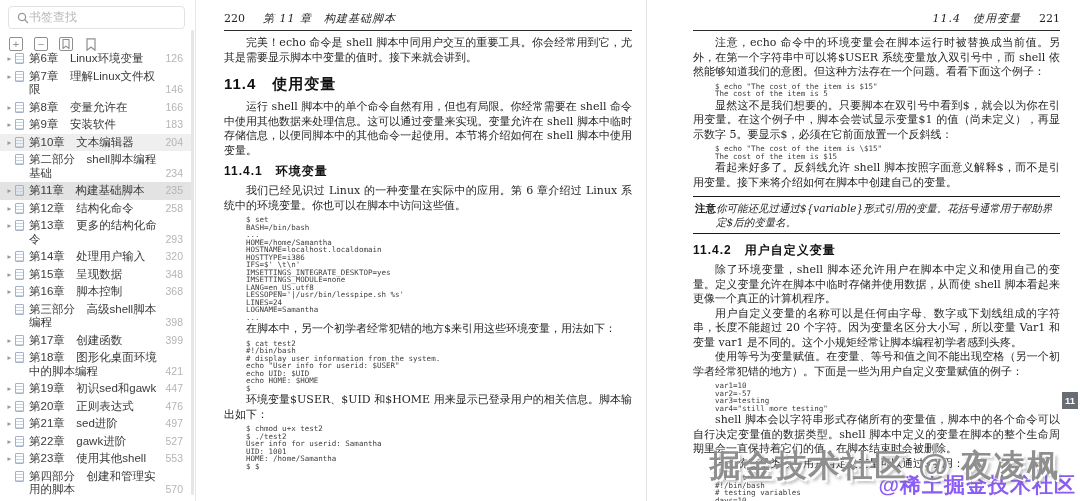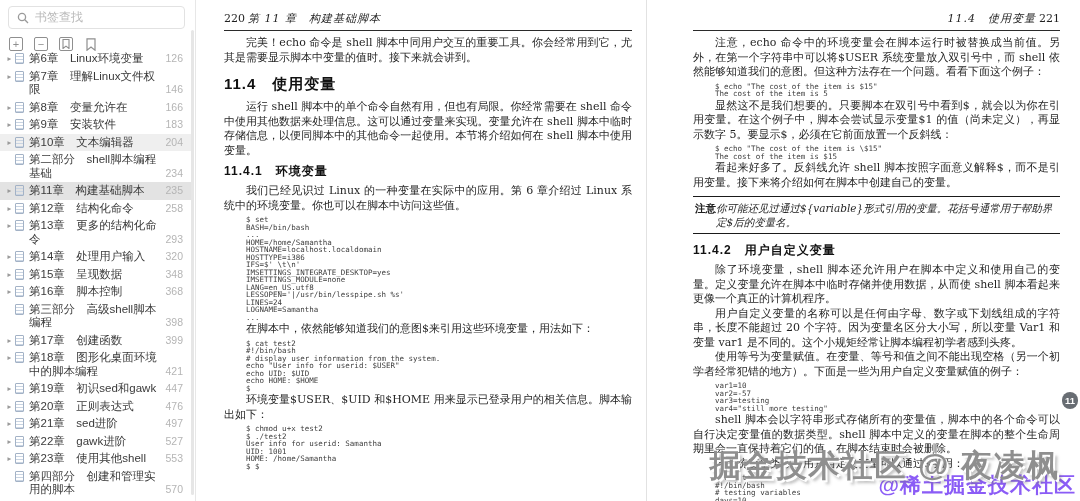--- a/index.html
+++ b/index.html
@@ -4,21 +4,21 @@
 <style>
   * { margin:0; padding:0; box-sizing:border-box; }
   html,body { width:1080px; height:501px; overflow:hidden; background:#fff;
               font-family:"Liberation Sans",sans-serif; }
   .app { display:flex; width:1080px; height:501px; }
 
   
   .sidebar { width:196px; flex:none; position:relative; background:#fff;
              border-right:1px solid #e7e7e7; overflow:hidden; }
   .search-box { margin:6px 10px 2px 8px; height:23px; border:1px solid #e2e2e2;
-                border-radius:4px; display:flex; align-items:center; gap:6px;
+                border-radius:4px; display:flex; align-items:center; 
                 padding:0 8px; background:#fff; }
   .search-box .ph { color:#b9b9b9; font-size:12px; }
   .sb-toolbar { display:flex; align-items:center; gap:11px; padding:6px 0 5px 9px; }
   .icon-box { width:14px; height:14px; border:1px solid #8f8f8f; border-radius:2px;
               display:flex; align-items:center; justify-content:center;
               font-size:11px; line-height:1; color:#8f8f8f; cursor:pointer; background:#fff; }
   .bm-svg { display:block; }
 
   .toc { position:absolute; top:50px; left:0; right:4px; bottom:0; overflow:hidden;
          font-size:11.5px; color:#3a3a3a; }
@@ -41,21 +41,21 @@
 
   
   .content { flex:1; display:flex; position:relative; background:#fff;
              font-family:"DejaVu Serif","Liberation Serif",serif; color:#1f1f1f; }
   .page { height:501px; overflow:hidden; background:#fff; }
   .page.left  { width:450px; flex:none; padding:12px 14px 0 28px; }
   .page-divider { width:1px; flex:none; background:#e2e2e2; }
   .page.right { flex:1; padding:12px 20px 0 46px; position:relative; }
 
   .page-head { font-size:11px; line-height:14px; padding-bottom:4px;
-               border-bottom:1px solid #2b2b2b; display:flex; gap:3px;
+               border-bottom:1px solid #2b2b2b; display:flex; gap:18px;
                align-items:baseline; }
   .page-head.right-align { justify-content:flex-end; }
   .page-head .running-title { font-style:italic; letter-spacing:1px; }
 
   p.body { font-size:11px; line-height:14.5px; text-indent:2em;
            text-align:justify; }
   p.mt { margin-top:5px; }
   h2.sec { font-family:"Liberation Sans",sans-serif; font-size:15px;
            font-weight:bold; color:#111; margin:10px 0 6px; letter-spacing:1px; }
   h3.subsec { font-family:"Liberation Sans",sans-serif; font-size:12px;
@@ -65,21 +65,21 @@
   pre.code + p.body { margin-top:1px; }
 
   .note { border-top:1px solid #1a1a1a; border-bottom:1px solid #1a1a1a;
           margin-top:6px; padding:4px 2px; display:flex; 
           font-size:10.5px; line-height:14px; }
   .note .note-label { font-weight:bold; flex:none; font-family:"Liberation Sans",sans-serif; }
   .note .note-text { font-style:italic; }
   .note + h3.subsec { margin-top:8px; }
 
   .chapter-tab { position:absolute; right:2px; top:392px; width:16px; height:17px;
-                 background:#686d73; color:#fff; border-radius:8px;
+                 background:#686d73; color:#fff; border-radius:0;
                  font-family:"Liberation Sans",sans-serif; font-size:9.5px;
                  font-weight:bold; display:flex; align-items:center;
                  justify-content:center; }
 
   
   .watermark { position:absolute; right:2px; bottom:2px; pointer-events:none;
                text-align:right; font-family:"Liberation Sans",sans-serif; }
   .wm-sub { color:#8b5cf6; font-size:21px; font-weight:bold; letter-spacing:1px;
             text-shadow:1px 1px 0 #fff; margin-right:2px; }
   .wm-main { position:absolute; right:18px; bottom:12px; color:#8f8f8f;
@@ -271,21 +271,21 @@
 HOSTNAME=localhost.localdomain
 HOSTTYPE=i386
 IFS=$' \t\n'
 IMSETTINGS_INTEGRATE_DESKTOP=yes
 IMSETTINGS_MODULE=none
 LANG=en_US.utf8
 LESSOPEN='|/usr/bin/lesspipe.sh %s'
 LINES=24
 LOGNAME=Samantha
 ...</pre>
-      <p class="body">在脚本中，依然能够知道我们的意图$来引用这些环境变量，用法如下：</p>
+      <p class="body">在脚本中，另一个初学者经常犯错的地方$来引用这些环境变量，用法如下：</p>
       <pre class="code">$ cat test2
 #!/bin/bash
 # display user information from the system.
 echo "User info for userid: $USER"
 echo UID: $UID
 echo HOME: $HOME
 $</pre>
       <p class="body">环境变量$USER、$UID 和$HOME 用来显示已登录用户的相关信息。脚本输出如下：</p>
       <pre class="code">$ chmod u+x test2
 $ ./test2

